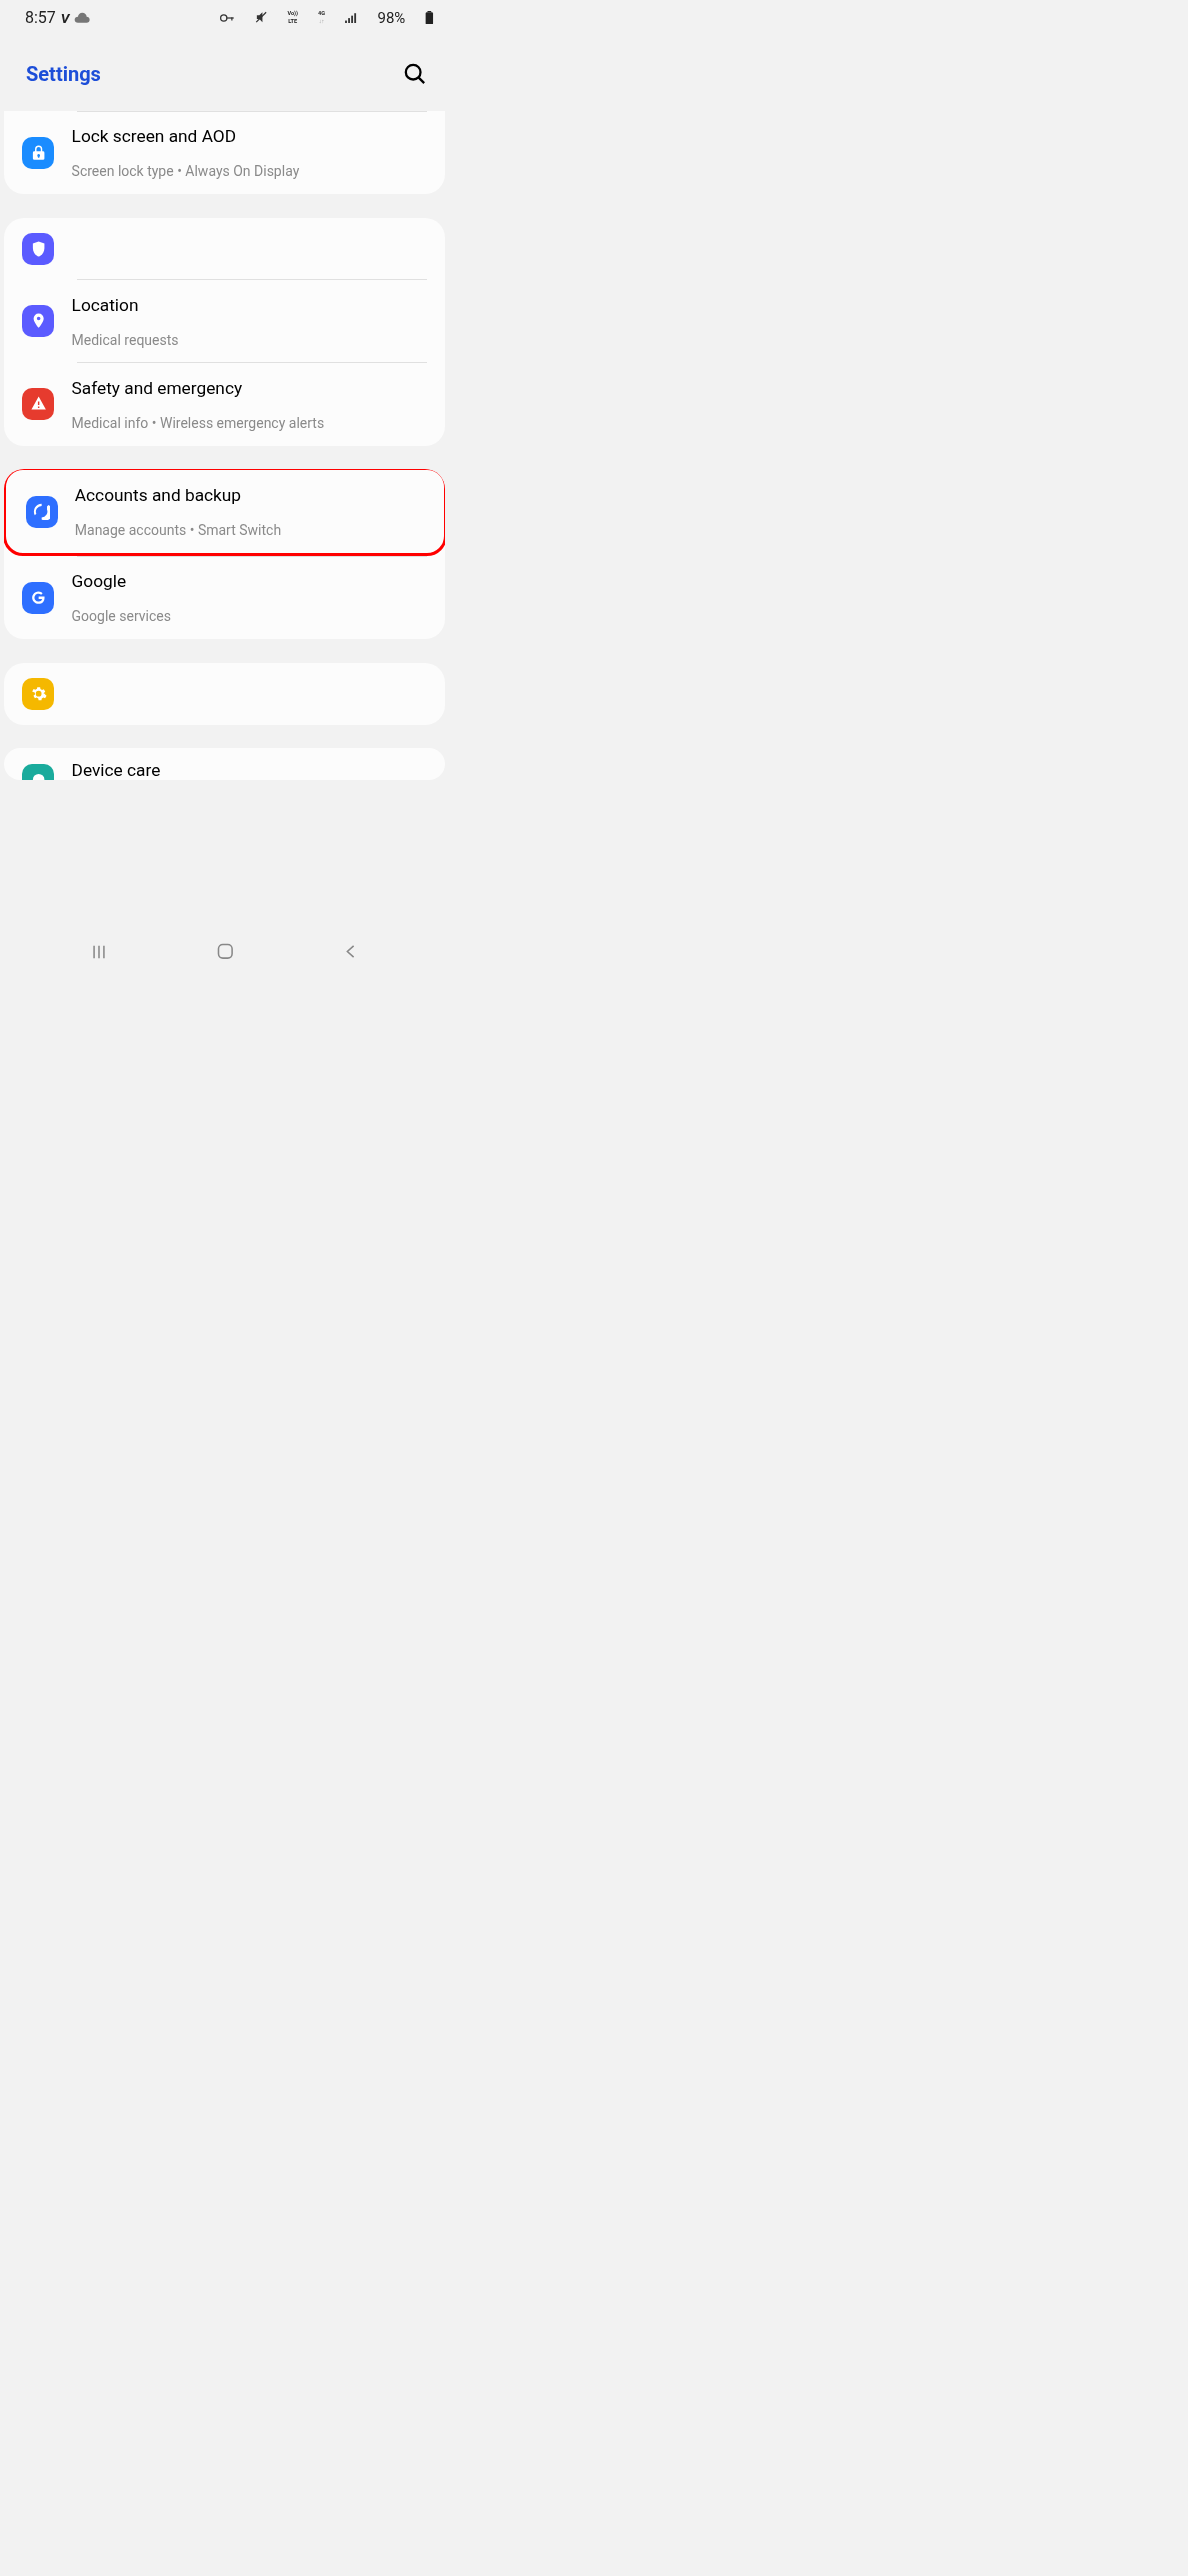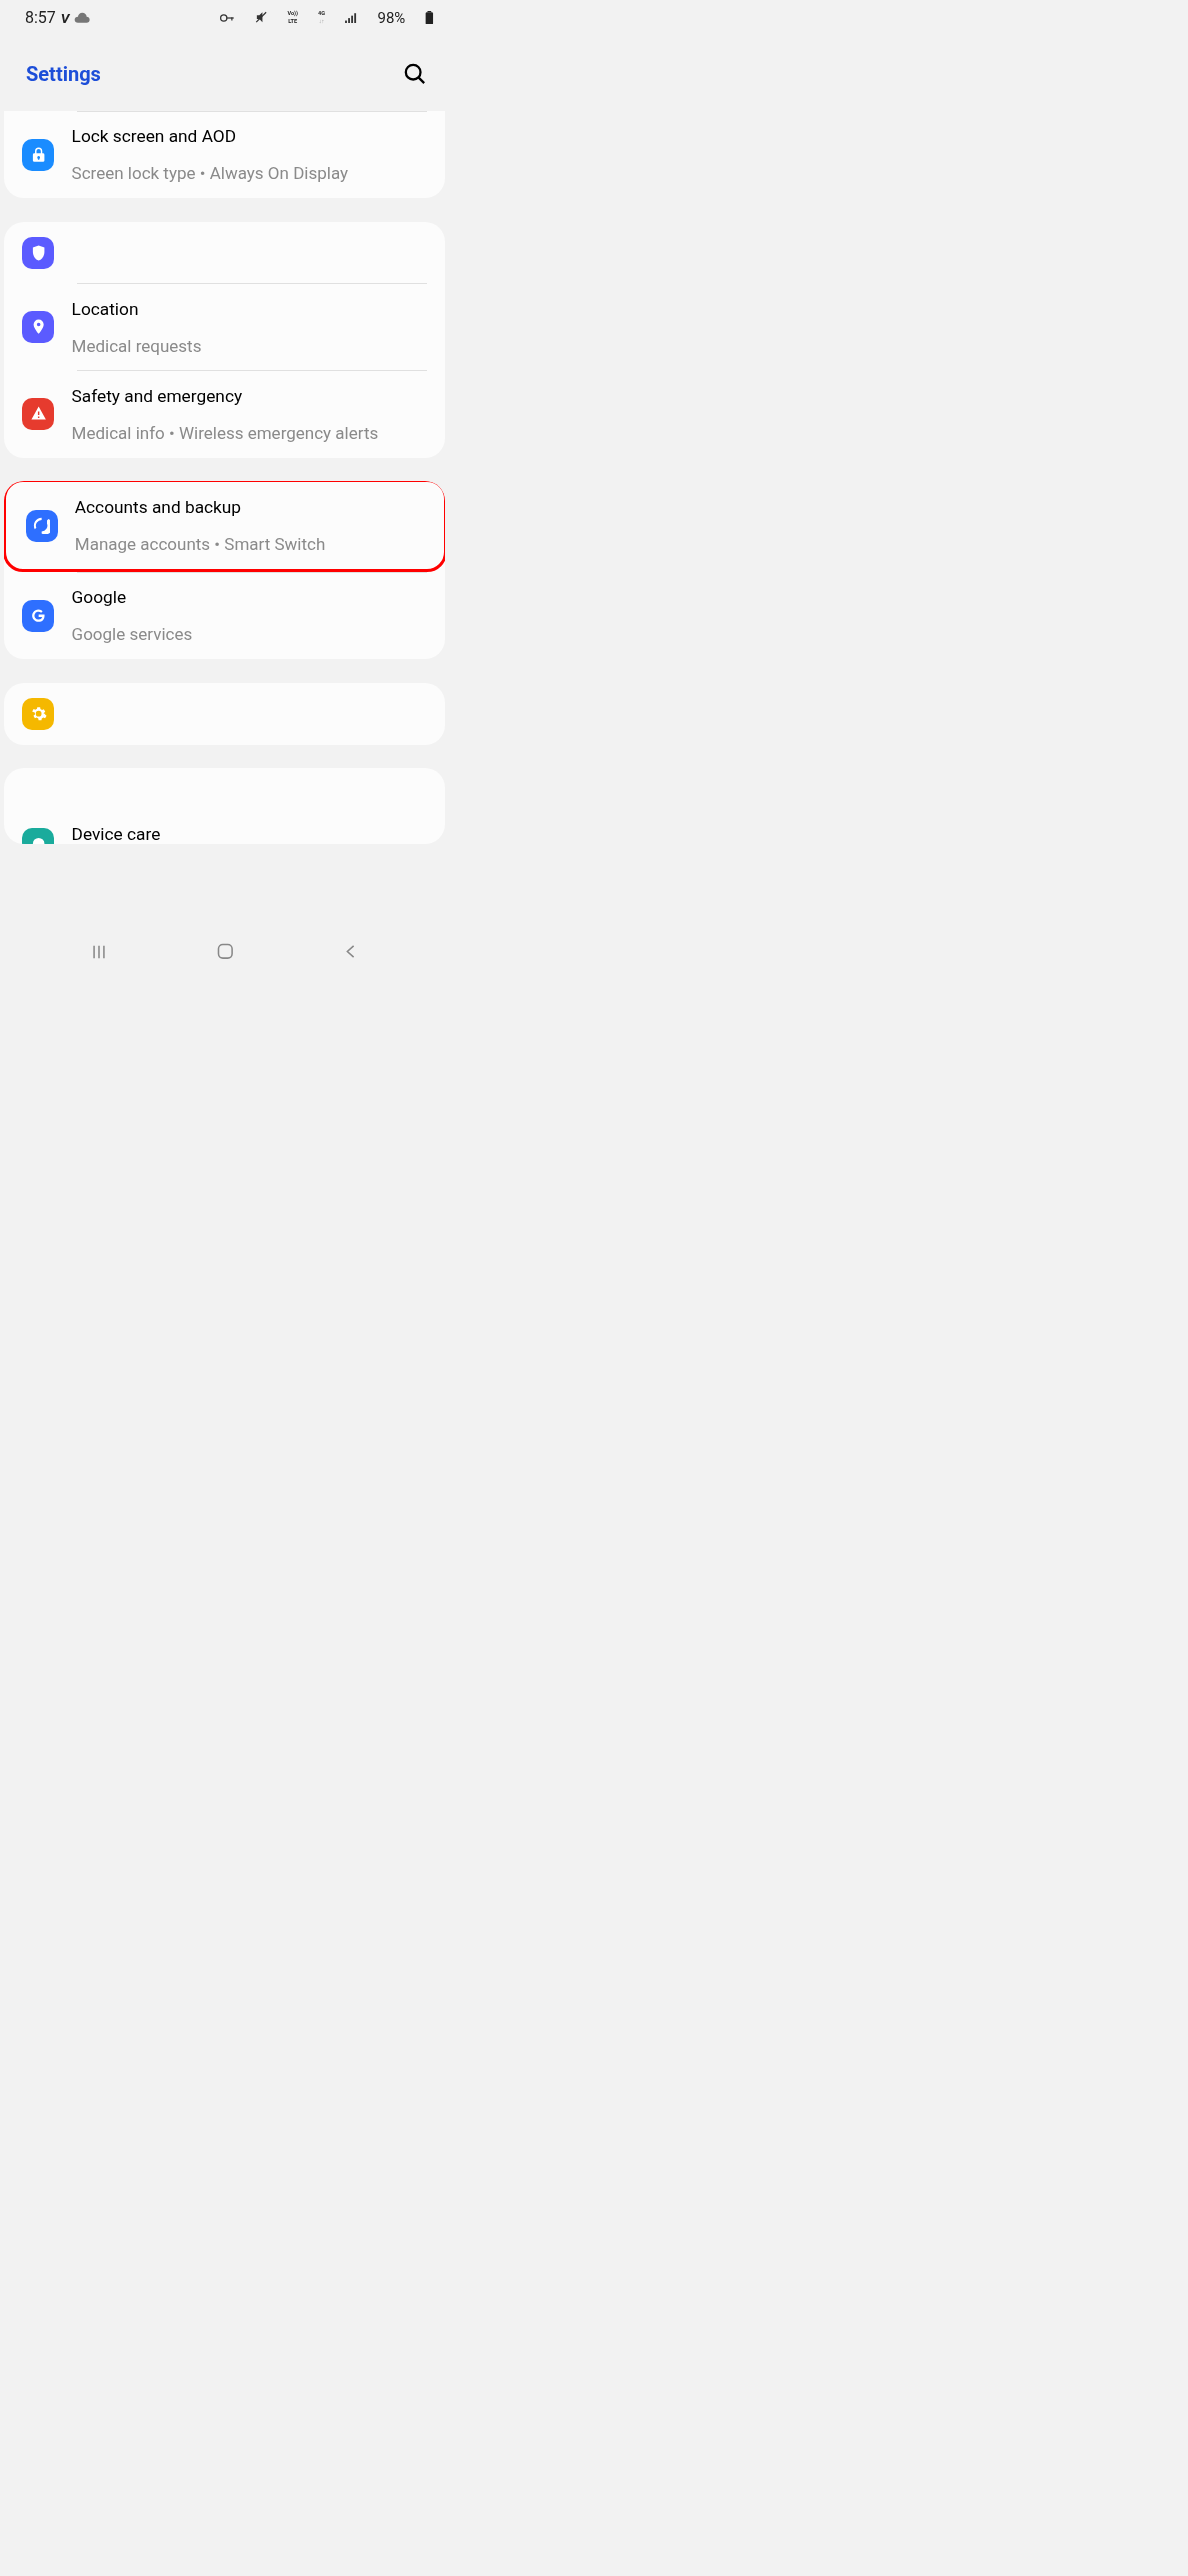--- a/index.html
+++ b/index.html
@@ -110,21 +110,21 @@
       display: flex;
       flex-direction: column;
       gap: 17px;
     }
     .item-title {
       font-size: 17.3px;
       color: #000;
       font-weight: 400;
     }
     .item-subtitle {
-      font-size: 17px;
+      font-size: 14px;
       color: #8a8a8a;
       font-weight: 400;
     }
     .highlight-box {
       border: 3.1px solid #ff0000;
       border-radius: 20px;
       margin: -3.1px -1.2px 0px -1.2px;
       padding: 0;
       position: relative;
       z-index: 10;
@@ -301,21 +301,21 @@
     <div class="icon-circle" style="background:#f5b800">
       <svg viewBox="0 0 24 24">
             <path d="M12 8a4 4 0 100 8 4 4 0 000-8zm9 4a9 9 0 01-.1 1.3l2.1 1.6-2 3.5-2.5-1a9 9 0 01-2.2 1.3l-.4 2.6h-4l-.4-2.6a9 9 0 01-2.2-1.3l-2.5 1-2-3.5 2.1-1.6a9 9 0 010-2.6L3 9.1l2-3.5 2.5 1a9 9 0 012.2-1.3L10.1 3h4l.4 2.6a9 9 0 012.2 1.3l2.5-1 2 3.5-2.1 1.6c.1.4.1.9.1 1.3z" fill="white"></path>
             <circle cx="12" cy="12" r="3" fill="#f5b800"></circle>
           </svg>
     </div>
   </div>
 </div>
 
 <div class="card">
-  <div class="settings-item partial-item" style="padding-bottom:0;margin-top:44px;">
+  <div class="settings-item partial-item" style="padding-bottom:0;">
     <div class="icon-circle" style="background:#1aab9c;margin-bottom:-18.6px;">
       <svg viewBox="0 0 24 24">
             <circle cx="12" cy="12" r="8"></circle>
           </svg>
     </div>
     <div class="item-content">
       <div class="item-title">Device care</div>
     </div>
   </div>
 </div>

